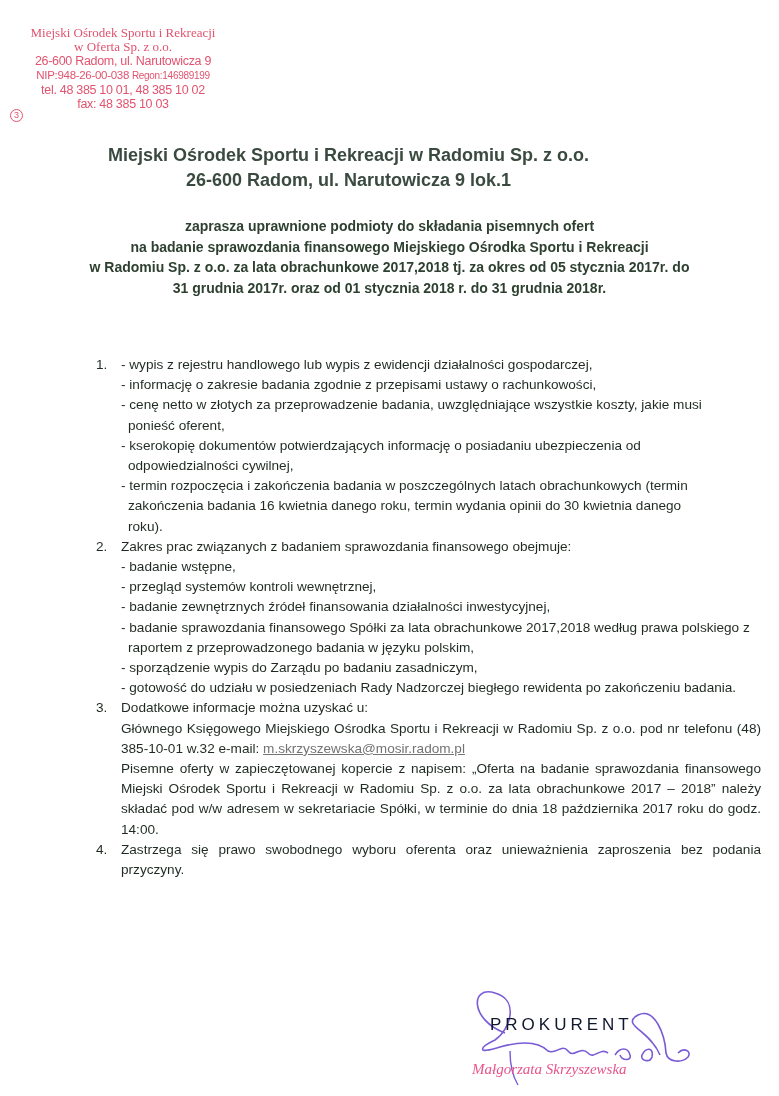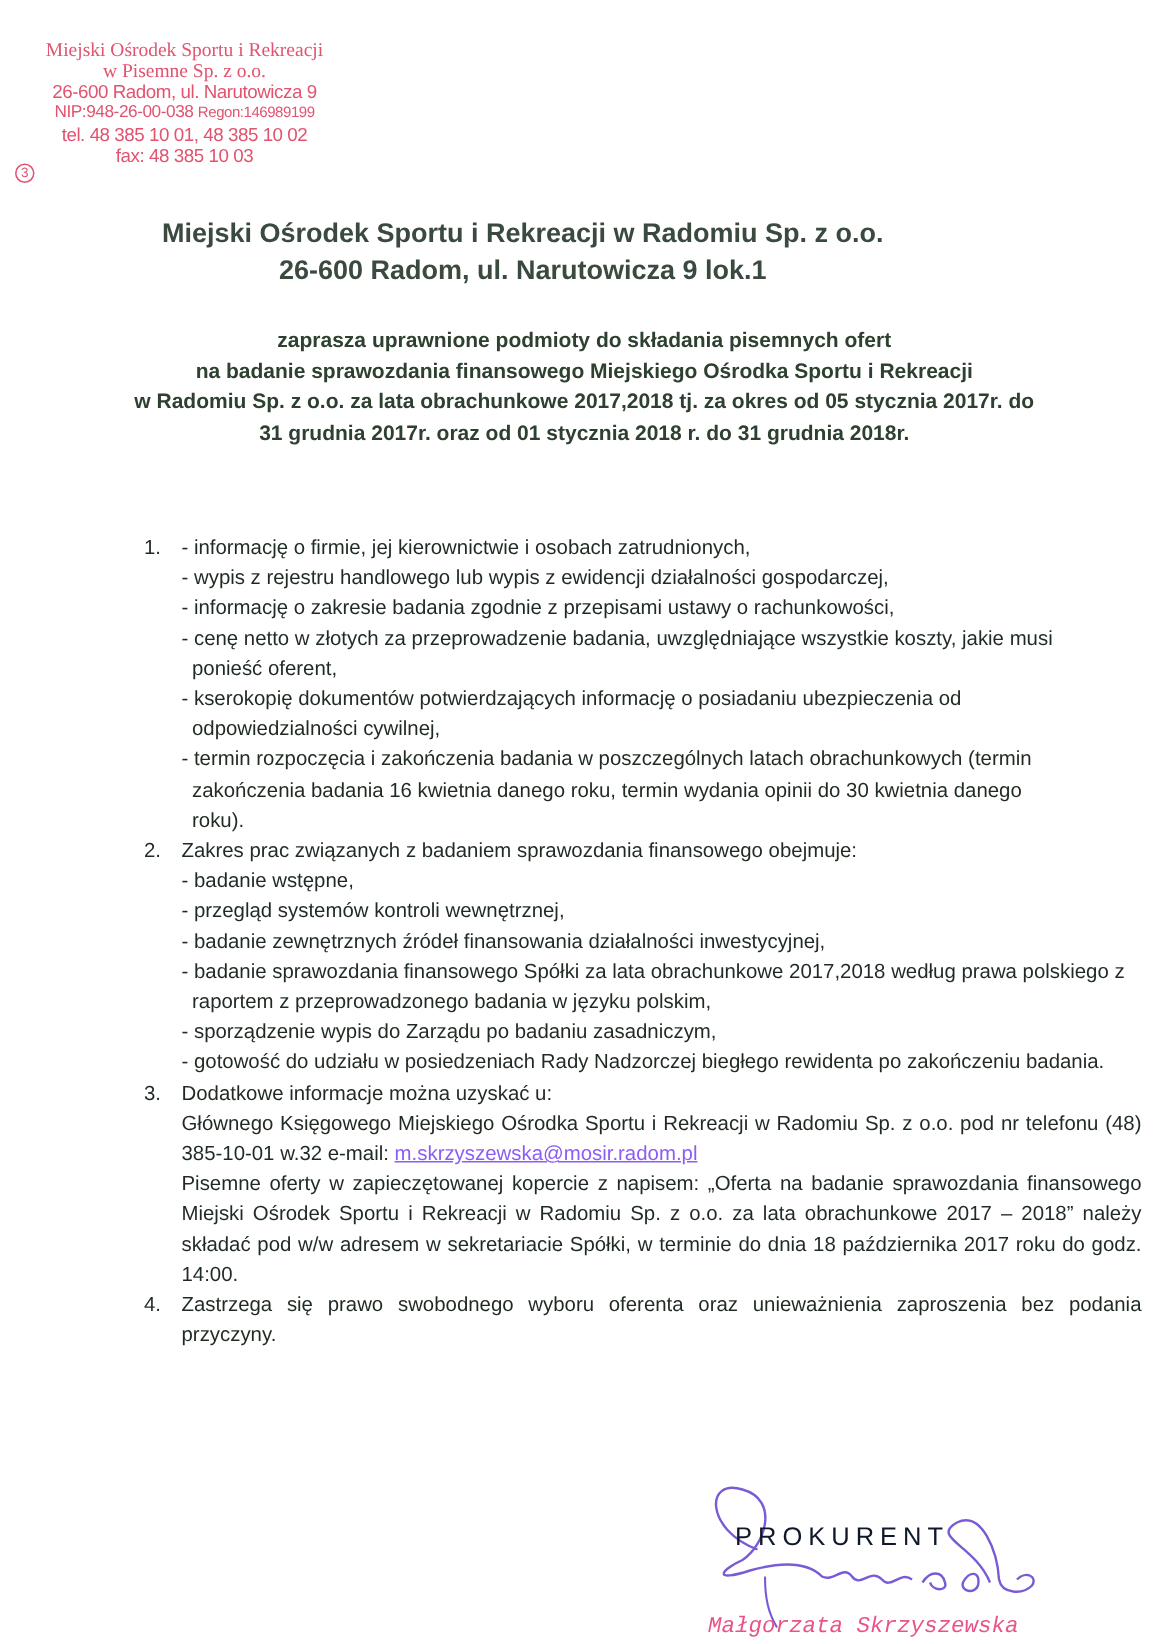--- a/index.html
+++ b/index.html
@@ -19,34 +19,34 @@
             color: #3a4a3f; font-weight: bold; font-size: 18px; line-height: 25px; }
   .intro { position: absolute; left: 0; top: 216px; width: 779px; text-align: center;
            color: #2e4030; font-weight: bold; font-size: 14px; line-height: 20.5px; }
   .content { position: absolute; left: 96px; top: 355px; width: 665px;
              font-size: 13.6px; line-height: 20.2px; color: #1f2b22; }
   .item { position: relative; padding-left: 25px; }
   .item .num { position: absolute; left: 0; top: 0; }
   .sub { padding-left: 0; }
   .sub div { padding-left: 7px; text-indent: -7px; }
   .just { text-align: justify; text-align-last: left; }
-  .email { text-decoration: underline; color: #8b5cf6; }
+  .email { text-decoration: underline; color: #737373; }
   .sig { position: absolute; left: 470px; top: 985px; width: 290px; height: 100px; }
   .sig .prok { position: absolute; left: 20px; top: 30px; color: #0f172a; font-size: 17px;
                letter-spacing: 4px; font-family: "Liberation Sans", sans-serif; }
-  .sig .name { position: absolute; left: 2px; top: 91px; color: #e8548a; font-size: 15px;
-               font-style: italic; font-family: Liberation Mono, monospace; }
+  .sig .name { position: absolute; left: 2px; top: 76px; color: #e8548a; font-size: 15px;
+               font-style: italic; font-family: Liberation Serif, serif; }
   .sig svg { position: absolute; left: 0; top: 0; }
 </style>
 </head>
 <body>
 
 <div class="stamp">
   <div class="l1">Miejski Ośrodek Sportu i Rekreacji</div>
-  <div class="l2">w Pisemne Sp. z o.o.</div>
+  <div class="l2">w Oferta Sp. z o.o.</div>
   <div class="l3">26-600 Radom, ul. Narutowicza 9</div>
   <div class="l4">
     <span>NIP:948-26-00-038</span>
     <span class="small">Regon:146989199</span>
   </div>
   <div class="l5">tel. 48 385 10 01, 48 385 10 02</div>
   <div class="l6">fax: 48 385 10 03</div>
   <div class="circ">3</div>
 </div>
 
@@ -60,21 +60,20 @@
   <div>na badanie sprawozdania finansowego Miejskiego Ośrodka Sportu i Rekreacji</div>
   <div>w Radomiu Sp. z o.o.  za lata obrachunkowe 2017,2018 tj. za okres od 05 stycznia 2017r. do</div>
   <div>31 grudnia 2017r. oraz od 01 stycznia 2018 r. do 31 grudnia 2018r.</div>
 </div>
 
 <div class="content">
 
   <div class="item">
     <span class="num">1.</span>
     <div class="sub">
-      <div>- informację o firmie, jej kierownictwie i osobach zatrudnionych,</div>
       <div>- wypis z rejestru handlowego lub wypis  z ewidencji działalności gospodarczej,</div>
       <div>- informację o zakresie badania zgodnie z przepisami ustawy o rachunkowości,</div>
       <div style="padding-right:12px">- cenę netto w złotych za przeprowadzenie badania, uwzględniające wszystkie koszty, jakie musi ponieść oferent,</div>
       <div style="padding-right:40px">- kserokopię dokumentów potwierdzających informację o posiadaniu ubezpieczenia od odpowiedzialności cywilnej,</div>
       <div style="padding-right:56px">- termin rozpoczęcia i zakończenia badania w poszczególnych latach obrachunkowych (termin zakończenia badania  16 kwietnia danego roku, termin wydania opinii do 30 kwietnia  danego roku).</div>
     </div>
   </div>
 
   <div class="item">
     <span class="num">2.</span>

